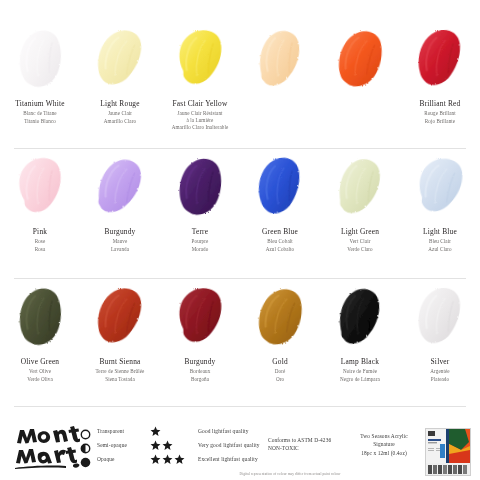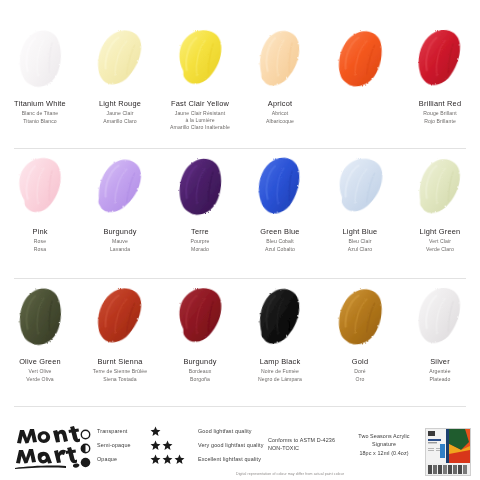--- a/index.html
+++ b/index.html
@@ -4,21 +4,21 @@
 <style>
   html,body{margin:0;padding:0;}
   body{
     width:480px;height:480px;
     background:#ffffff;
     font-family:"Liberation Sans", sans-serif;
     color:#231f20;
     overflow:hidden;
     position:relative;
   }
-  .sheet{width:480px;height:480px;position:relative;box-sizing:border-box;}
+  .sheet{width:480px;height:480px;position:relative;box-sizing:border-box;font-family:Liberation Serif, serif;}
 
   
   .grid{
     position:absolute;left:0;top:22px;width:480px;
     display:grid;
     grid-template-columns:repeat(6,80px);
     grid-template-rows:128px 130px 128px;
   }
   .cell{
     position:relative;
@@ -191,25 +191,20 @@
               </defs>
               <g transform="rotate(-6 30 34)" filter="url(#f3)">
                 <path d="M9,48 C7,30 15,13 27,8 C40,3 51,11 51,23 C51,36 44,48 35,56 C27,63 15,64 11,56 C8,53 9,51 9,48 Z" fill="url(#g3)"></path>
                 <path d="M16,46 C14,33 19,19 27,13" stroke="#fdeacd" stroke-width="2.2" fill="none" opacity="0.55" stroke-linecap="round"></path>
                 <path d="M26,52 C25,38 29,24 36,16" stroke="#fdeacd" stroke-width="1.6" fill="none" opacity="0.4" stroke-linecap="round"></path>
                 <path d="M38,50 C39,38 41,27 44,20" stroke="#f3c890" stroke-width="1.6" fill="none" opacity="0.45" stroke-linecap="round"></path>
               </g>
             </svg>
           </div>
         </div>
-        <div class="labels">
-          <div class="nm">Apricot</div>
-          <div class="fr"><span>Abricot</span></div>
-          <div class="es">Albaricoque</div>
-        </div>
       </div>
       <div class="cell">
         <div class="smear-wrap">
           <div class="smear">
             <svg viewBox="0 0 60 68" xmlns="http://www.w3.org/2000/svg">
               <defs>
                 <linearGradient id="g4" x1="0" y1="0" x2="1" y2="1">
                   <stop offset="0%" stop-color="#f97a47"></stop>
                   <stop offset="45%" stop-color="#f4581f"></stop>
                   <stop offset="100%" stop-color="#dc4513"></stop>
@@ -377,20 +372,50 @@
           <div class="nm">Green Blue</div>
           <div class="fr"><span>Bleu Cobalt</span></div>
           <div class="es">Azul Cobalto</div>
         </div>
       </div>
       <div class="cell">
         <div class="smear-wrap">
           <div class="smear">
             <svg viewBox="0 0 60 68" xmlns="http://www.w3.org/2000/svg">
               <defs>
+                <linearGradient id="g11" x1="0" y1="0" x2="1" y2="1">
+                  <stop offset="0%" stop-color="#eff2da"></stop>
+                  <stop offset="45%" stop-color="#e2e7c2"></stop>
+                  <stop offset="100%" stop-color="#d0d7a9"></stop>
+                </linearGradient>
+                <filter id="f11">
+                  <feTurbulence type="fractalNoise" baseFrequency="0.9" numOctaves="3" result="n"></feTurbulence>
+                  <feDisplacementMap in="SourceGraphic" in2="n" scale="2.2"></feDisplacementMap>
+                </filter>
+              </defs>
+              <g transform="rotate(-2 30 34)" filter="url(#f11)">
+                <path d="M9,48 C7,30 15,13 27,8 C40,3 51,11 51,23 C51,36 44,48 35,56 C27,63 15,64 11,56 C8,53 9,51 9,48 Z" fill="url(#g11)"></path>
+                <path d="M16,46 C14,33 19,19 27,13" stroke="#eff2da" stroke-width="2.2" fill="none" opacity="0.55" stroke-linecap="round"></path>
+                <path d="M26,52 C25,38 29,24 36,16" stroke="#eff2da" stroke-width="1.6" fill="none" opacity="0.4" stroke-linecap="round"></path>
+                <path d="M38,50 C39,38 41,27 44,20" stroke="#d0d7a9" stroke-width="1.6" fill="none" opacity="0.45" stroke-linecap="round"></path>
+              </g>
+            </svg>
+          </div>
+        </div>
+        <div class="labels">
+          <div class="nm">Light Green</div>
+          <div class="fr"><span>Vert Clair</span></div>
+          <div class="es">Verde Claro</div>
+        </div>
+      </div>
+      <div class="cell">
+        <div class="smear-wrap">
+          <div class="smear">
+            <svg viewBox="0 0 60 68" xmlns="http://www.w3.org/2000/svg">
+              <defs>
                 <linearGradient id="g10" x1="0" y1="0" x2="1" y2="1">
                   <stop offset="0%" stop-color="#e7eef8"></stop>
                   <stop offset="45%" stop-color="#d3dfef"></stop>
                   <stop offset="100%" stop-color="#bccee4"></stop>
                 </linearGradient>
                 <filter id="f10">
                   <feTurbulence type="fractalNoise" baseFrequency="0.9" numOctaves="3" result="n"></feTurbulence>
                   <feDisplacementMap in="SourceGraphic" in2="n" scale="2.2"></feDisplacementMap>
                 </filter>
               </defs>
@@ -407,50 +432,20 @@
           <div class="nm">Light Blue</div>
           <div class="fr"><span>Bleu Clair</span></div>
           <div class="es">Azul Claro</div>
         </div>
       </div>
       <div class="cell">
         <div class="smear-wrap">
           <div class="smear">
             <svg viewBox="0 0 60 68" xmlns="http://www.w3.org/2000/svg">
               <defs>
-                <linearGradient id="g11" x1="0" y1="0" x2="1" y2="1">
-                  <stop offset="0%" stop-color="#eff2da"></stop>
-                  <stop offset="45%" stop-color="#e2e7c2"></stop>
-                  <stop offset="100%" stop-color="#d0d7a9"></stop>
-                </linearGradient>
-                <filter id="f11">
-                  <feTurbulence type="fractalNoise" baseFrequency="0.9" numOctaves="3" result="n"></feTurbulence>
-                  <feDisplacementMap in="SourceGraphic" in2="n" scale="2.2"></feDisplacementMap>
-                </filter>
-              </defs>
-              <g transform="rotate(-2 30 34)" filter="url(#f11)">
-                <path d="M9,48 C7,30 15,13 27,8 C40,3 51,11 51,23 C51,36 44,48 35,56 C27,63 15,64 11,56 C8,53 9,51 9,48 Z" fill="url(#g11)"></path>
-                <path d="M16,46 C14,33 19,19 27,13" stroke="#eff2da" stroke-width="2.2" fill="none" opacity="0.55" stroke-linecap="round"></path>
-                <path d="M26,52 C25,38 29,24 36,16" stroke="#eff2da" stroke-width="1.6" fill="none" opacity="0.4" stroke-linecap="round"></path>
-                <path d="M38,50 C39,38 41,27 44,20" stroke="#d0d7a9" stroke-width="1.6" fill="none" opacity="0.45" stroke-linecap="round"></path>
-              </g>
-            </svg>
-          </div>
-        </div>
-        <div class="labels">
-          <div class="nm">Light Green</div>
-          <div class="fr"><span>Vert Clair</span></div>
-          <div class="es">Verde Claro</div>
-        </div>
-      </div>
-      <div class="cell">
-        <div class="smear-wrap">
-          <div class="smear">
-            <svg viewBox="0 0 60 68" xmlns="http://www.w3.org/2000/svg">
-              <defs>
                 <linearGradient id="g12" x1="0" y1="0" x2="1" y2="1">
                   <stop offset="0%" stop-color="#646b4a"></stop>
                   <stop offset="45%" stop-color="#4a5034"></stop>
                   <stop offset="100%" stop-color="#343823"></stop>
                 </linearGradient>
                 <filter id="f12">
                   <feTurbulence type="fractalNoise" baseFrequency="0.9" numOctaves="3" result="n"></feTurbulence>
                   <feDisplacementMap in="SourceGraphic" in2="n" scale="2.2"></feDisplacementMap>
                 </filter>
               </defs>
@@ -527,20 +522,50 @@
           <div class="nm">Burgundy</div>
           <div class="fr"><span>Bordeaux</span></div>
           <div class="es">Borgoña</div>
         </div>
       </div>
       <div class="cell">
         <div class="smear-wrap">
           <div class="smear">
             <svg viewBox="0 0 60 68" xmlns="http://www.w3.org/2000/svg">
               <defs>
+                <linearGradient id="g16" x1="0" y1="0" x2="1" y2="1">
+                  <stop offset="0%" stop-color="#d19a3d"></stop>
+                  <stop offset="45%" stop-color="#b4791d"></stop>
+                  <stop offset="100%" stop-color="#96600f"></stop>
+                </linearGradient>
+                <filter id="f16">
+                  <feTurbulence type="fractalNoise" baseFrequency="0.9" numOctaves="3" result="n"></feTurbulence>
+                  <feDisplacementMap in="SourceGraphic" in2="n" scale="2.2"></feDisplacementMap>
+                </filter>
+              </defs>
+              <g transform="rotate(4 30 34)" filter="url(#f16)">
+                <path d="M10,50 C6,34 12,16 24,9 C34,3 46,6 50,16 C54,27 52,42 46,52 C40,62 28,66 20,62 C13,58 12,56 10,50 Z" fill="url(#g16)"></path>
+                <path d="M16,46 C14,33 19,19 27,13" stroke="#d19a3d" stroke-width="2.2" fill="none" opacity="0.55" stroke-linecap="round"></path>
+                <path d="M26,52 C25,38 29,24 36,16" stroke="#d19a3d" stroke-width="1.6" fill="none" opacity="0.4" stroke-linecap="round"></path>
+                <path d="M38,50 C39,38 41,27 44,20" stroke="#96600f" stroke-width="1.6" fill="none" opacity="0.45" stroke-linecap="round"></path>
+              </g>
+            </svg>
+          </div>
+        </div>
+        <div class="labels">
+          <div class="nm">Gold</div>
+          <div class="fr"><span>Doré</span></div>
+          <div class="es">Oro</div>
+        </div>
+      </div>
+      <div class="cell">
+        <div class="smear-wrap">
+          <div class="smear">
+            <svg viewBox="0 0 60 68" xmlns="http://www.w3.org/2000/svg">
+              <defs>
                 <linearGradient id="g15" x1="0" y1="0" x2="1" y2="1">
                   <stop offset="0%" stop-color="#2e2e2e"></stop>
                   <stop offset="45%" stop-color="#141414"></stop>
                   <stop offset="100%" stop-color="#000000"></stop>
                 </linearGradient>
                 <filter id="f15">
                   <feTurbulence type="fractalNoise" baseFrequency="0.9" numOctaves="3" result="n"></feTurbulence>
                   <feDisplacementMap in="SourceGraphic" in2="n" scale="2.2"></feDisplacementMap>
                 </filter>
               </defs>
@@ -550,50 +575,20 @@
                 <path d="M26,52 C25,38 29,24 36,16" stroke="#2e2e2e" stroke-width="1.6" fill="none" opacity="0.4" stroke-linecap="round"></path>
                 <path d="M38,50 C39,38 41,27 44,20" stroke="#000000" stroke-width="1.6" fill="none" opacity="0.45" stroke-linecap="round"></path>
               </g>
             </svg>
           </div>
         </div>
         <div class="labels">
           <div class="nm">Lamp Black</div>
           <div class="fr"><span>Noire de Fumée</span></div>
           <div class="es">Negro de Lámpara</div>
-        </div>
-      </div>
-      <div class="cell">
-        <div class="smear-wrap">
-          <div class="smear">
-            <svg viewBox="0 0 60 68" xmlns="http://www.w3.org/2000/svg">
-              <defs>
-                <linearGradient id="g16" x1="0" y1="0" x2="1" y2="1">
-                  <stop offset="0%" stop-color="#d19a3d"></stop>
-                  <stop offset="45%" stop-color="#b4791d"></stop>
-                  <stop offset="100%" stop-color="#96600f"></stop>
-                </linearGradient>
-                <filter id="f16">
-                  <feTurbulence type="fractalNoise" baseFrequency="0.9" numOctaves="3" result="n"></feTurbulence>
-                  <feDisplacementMap in="SourceGraphic" in2="n" scale="2.2"></feDisplacementMap>
-                </filter>
-              </defs>
-              <g transform="rotate(4 30 34)" filter="url(#f16)">
-                <path d="M10,50 C6,34 12,16 24,9 C34,3 46,6 50,16 C54,27 52,42 46,52 C40,62 28,66 20,62 C13,58 12,56 10,50 Z" fill="url(#g16)"></path>
-                <path d="M16,46 C14,33 19,19 27,13" stroke="#d19a3d" stroke-width="2.2" fill="none" opacity="0.55" stroke-linecap="round"></path>
-                <path d="M26,52 C25,38 29,24 36,16" stroke="#d19a3d" stroke-width="1.6" fill="none" opacity="0.4" stroke-linecap="round"></path>
-                <path d="M38,50 C39,38 41,27 44,20" stroke="#96600f" stroke-width="1.6" fill="none" opacity="0.45" stroke-linecap="round"></path>
-              </g>
-            </svg>
-          </div>
-        </div>
-        <div class="labels">
-          <div class="nm">Gold</div>
-          <div class="fr"><span>Doré</span></div>
-          <div class="es">Oro</div>
         </div>
       </div>
       <div class="cell">
         <div class="smear-wrap">
           <div class="smear">
             <svg viewBox="0 0 60 68" xmlns="http://www.w3.org/2000/svg">
               <defs>
                 <linearGradient id="g17" x1="0" y1="0" x2="1" y2="1">
                   <stop offset="0%" stop-color="#f8f7f8"></stop>
                   <stop offset="45%" stop-color="#eceaeb"></stop>

